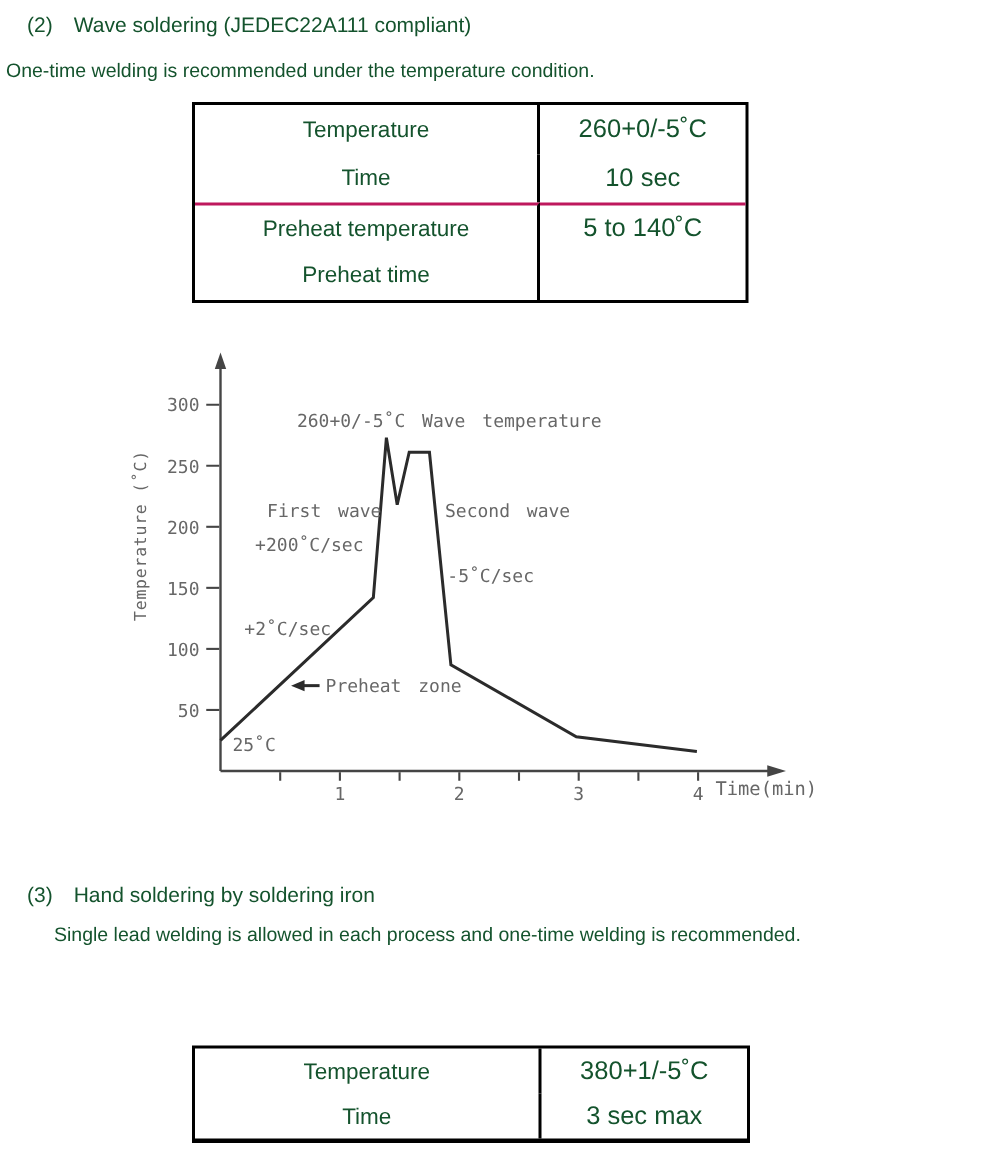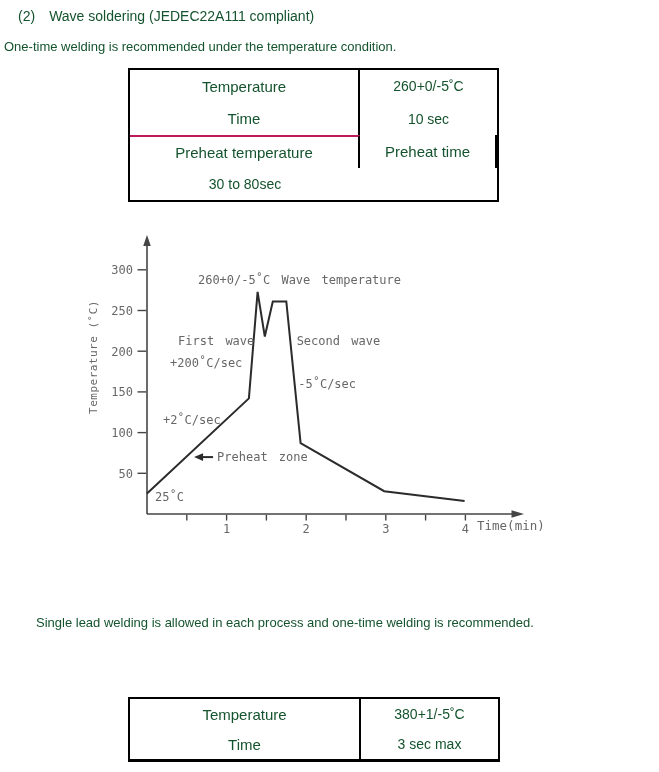--- a/index.html
+++ b/index.html
@@ -7,21 +7,21 @@
         font-family:"Liberation Sans",sans-serif;color:#14532d;}
   .abs{position:absolute;}
   .heading{font-size:14px;white-space:nowrap;}
   .hnum{display:inline-block;margin-right:14px;}
   .para{font-size:13px;white-space:nowrap;text-align:center;}
   
   .tbl{border:2px solid #000;display:grid;box-sizing:border-box;background:#fff;}
   .tbl .cell{display:flex;align-items:center;justify-content:center;box-sizing:border-box;
              white-space:nowrap;}
   .tbl .lbl{font-size:15px;border-right:2px solid #000;}
-  .tbl .val{font-size:14px;}
+  .tbl .val{font-size:17px;}
   .tbl .sep{border-top:2px solid #be185d;}
   #tbl1{left:128px;top:68px;width:371px;height:134px;grid-template-columns:230px 1fr;
         grid-template-rows:1fr 1fr 1fr 1fr;}
   #tbl2{left:128px;top:697px;width:372px;height:65px;grid-template-columns:231px 1fr;
         grid-template-rows:1fr 1fr;border-bottom-width:3px;}
   
   #chart{left:0;top:228px;position:absolute;}
   #chart text{font-family:"DejaVu Sans Mono",monospace;fill:#676767;}
   #chart .ann{font-size:12px;word-spacing:4px;}
   #chart .tick{font-size:12px;}
@@ -38,22 +38,22 @@
   </div>
 
   <div class="abs para" style="left:4px;top:39px">One-time welding is recommended under the temperature condition.</div>
 
   <div class="abs tbl" id="tbl1">
     <div class="cell lbl">Temperature</div>
     <div class="cell val">260+0/-5˚C</div>
     <div class="cell lbl">Time</div>
     <div class="cell val">10 sec</div>
     <div class="cell lbl sep">Preheat temperature</div>
+    <div class="cell val sep">5 to 140˚C</div>
     <div class="cell lbl">Preheat time</div>
-    <div class="cell val">30 to 80sec</div>
   </div>
 
   <svg id="chart" width="659" height="312" viewBox="0 228 659 312">
       <line x1="147" y1="514" x2="147" y2="245" stroke="#454545" stroke-width="1.6"></line>
       <polygon points="147,235 143.2,246 150.8,246" fill="#454545"></polygon>
       <line x1="147" y1="514" x2="513" y2="514" stroke="#454545" stroke-width="1.6"></line>
       <polygon points="524,514 511.5,510.2 511.5,517.8" fill="#454545"></polygon>
       <line x1="137.5" y1="473.3" x2="146.2" y2="473.3" stroke="#454545" stroke-width="1.4"></line>
       <text x="133" y="477.8" text-anchor="end" class="tick">50</text>
       <line x1="137.5" y1="432.6" x2="146.2" y2="432.6" stroke="#454545" stroke-width="1.4"></line>
@@ -86,20 +86,23 @@
       <text x="170.084" y="367.48" class="ann">+200˚C/sec</text>
       <text x="296.64799999999997" y="344.688" class="ann">Second wave</text>
       <text x="298.24" y="387.83000000000004" class="ann">-5˚C/sec</text>
       <text x="162.92" y="423.646" class="ann">+2˚C/sec</text>
       <text x="217.048" y="461.09000000000003" class="ann">Preheat zone</text>
       <line x1="202.048" y1="457.09000000000003" x2="213.048" y2="457.09000000000003" stroke="#2b2b2b" stroke-width="2"></line>
       <polygon points="194.048,457.09000000000003 203.048,453.29 203.048,460.89000000000004" fill="#2b2b2b"></polygon>
       <text x="154.96" y="500.976" class="ann">25˚C</text>
     </svg>
 
+  <div class="abs heading" style="left:18px;top:588px">
+    <span class="hnum">(3)</span><span>Hand soldering by soldering iron</span>
+  </div>
 
   <div class="abs para" style="left:36px;top:615px">Single lead welding is allowed in each process and one-time welding is recommended.</div>
 
   <div class="abs tbl" id="tbl2">
     <div class="cell lbl">Temperature</div>
     <div class="cell val">380+1/-5˚C</div>
     <div class="cell lbl">Time</div>
     <div class="cell val">3 sec max</div>
   </div>
 

